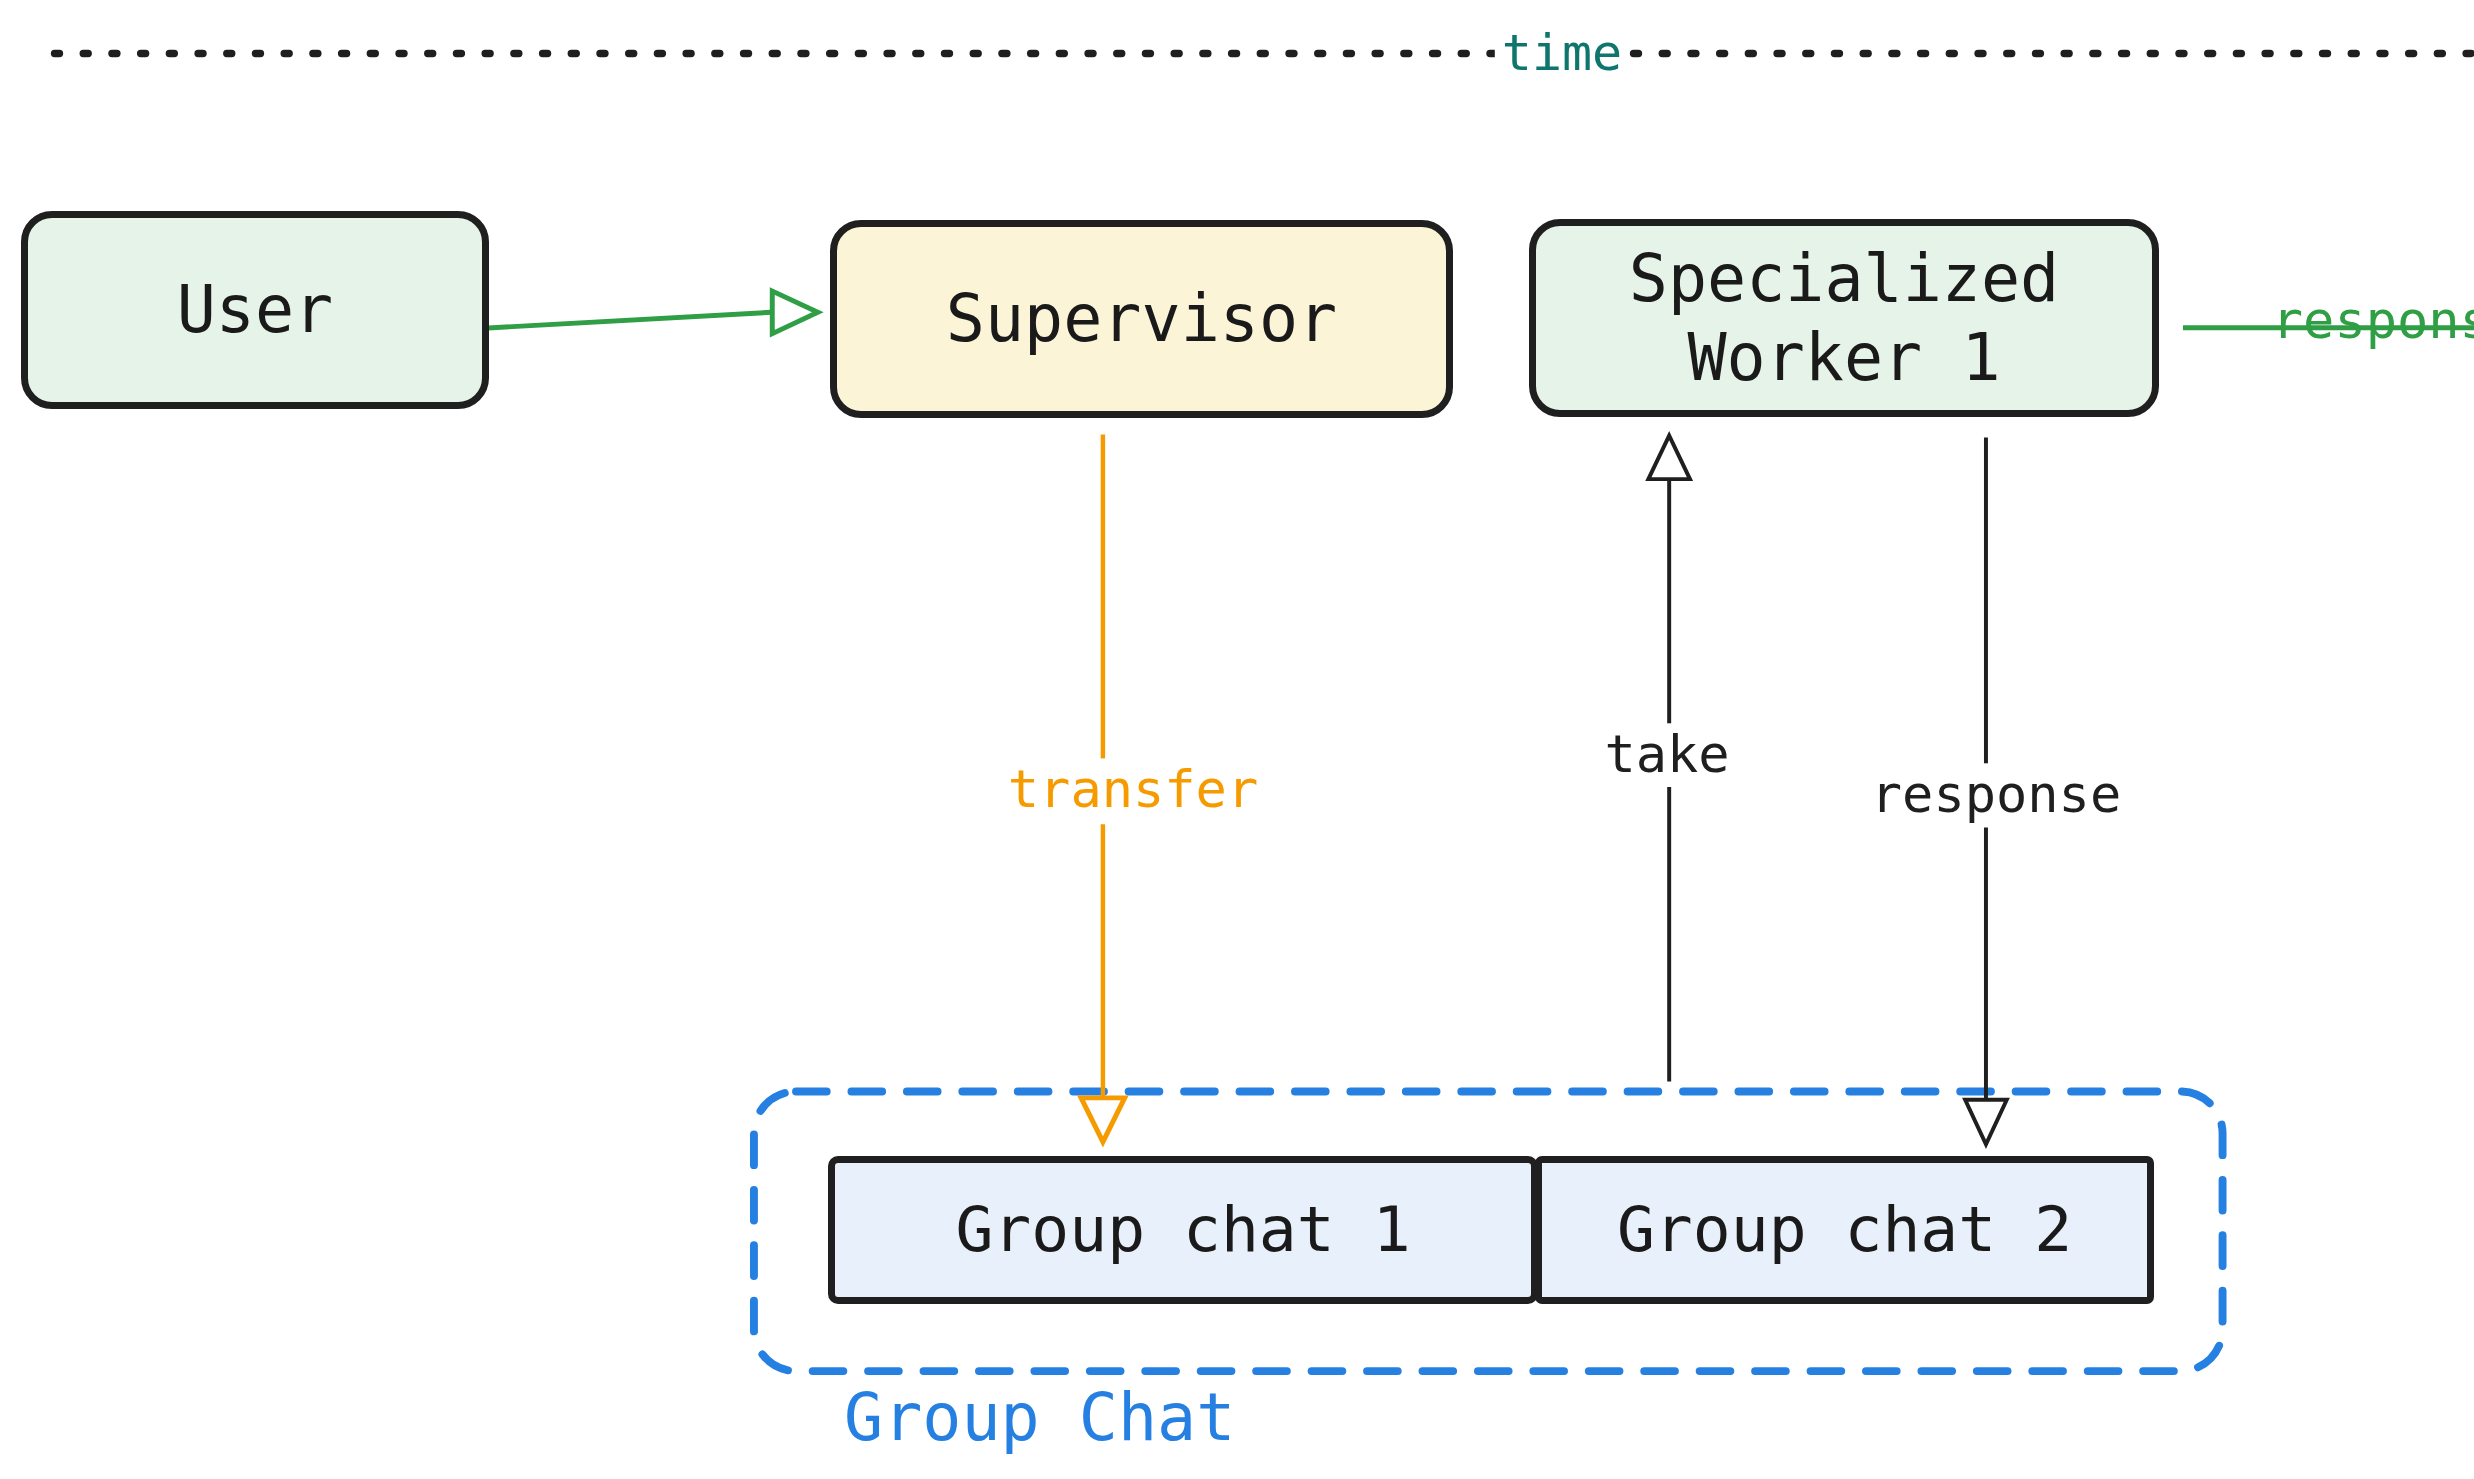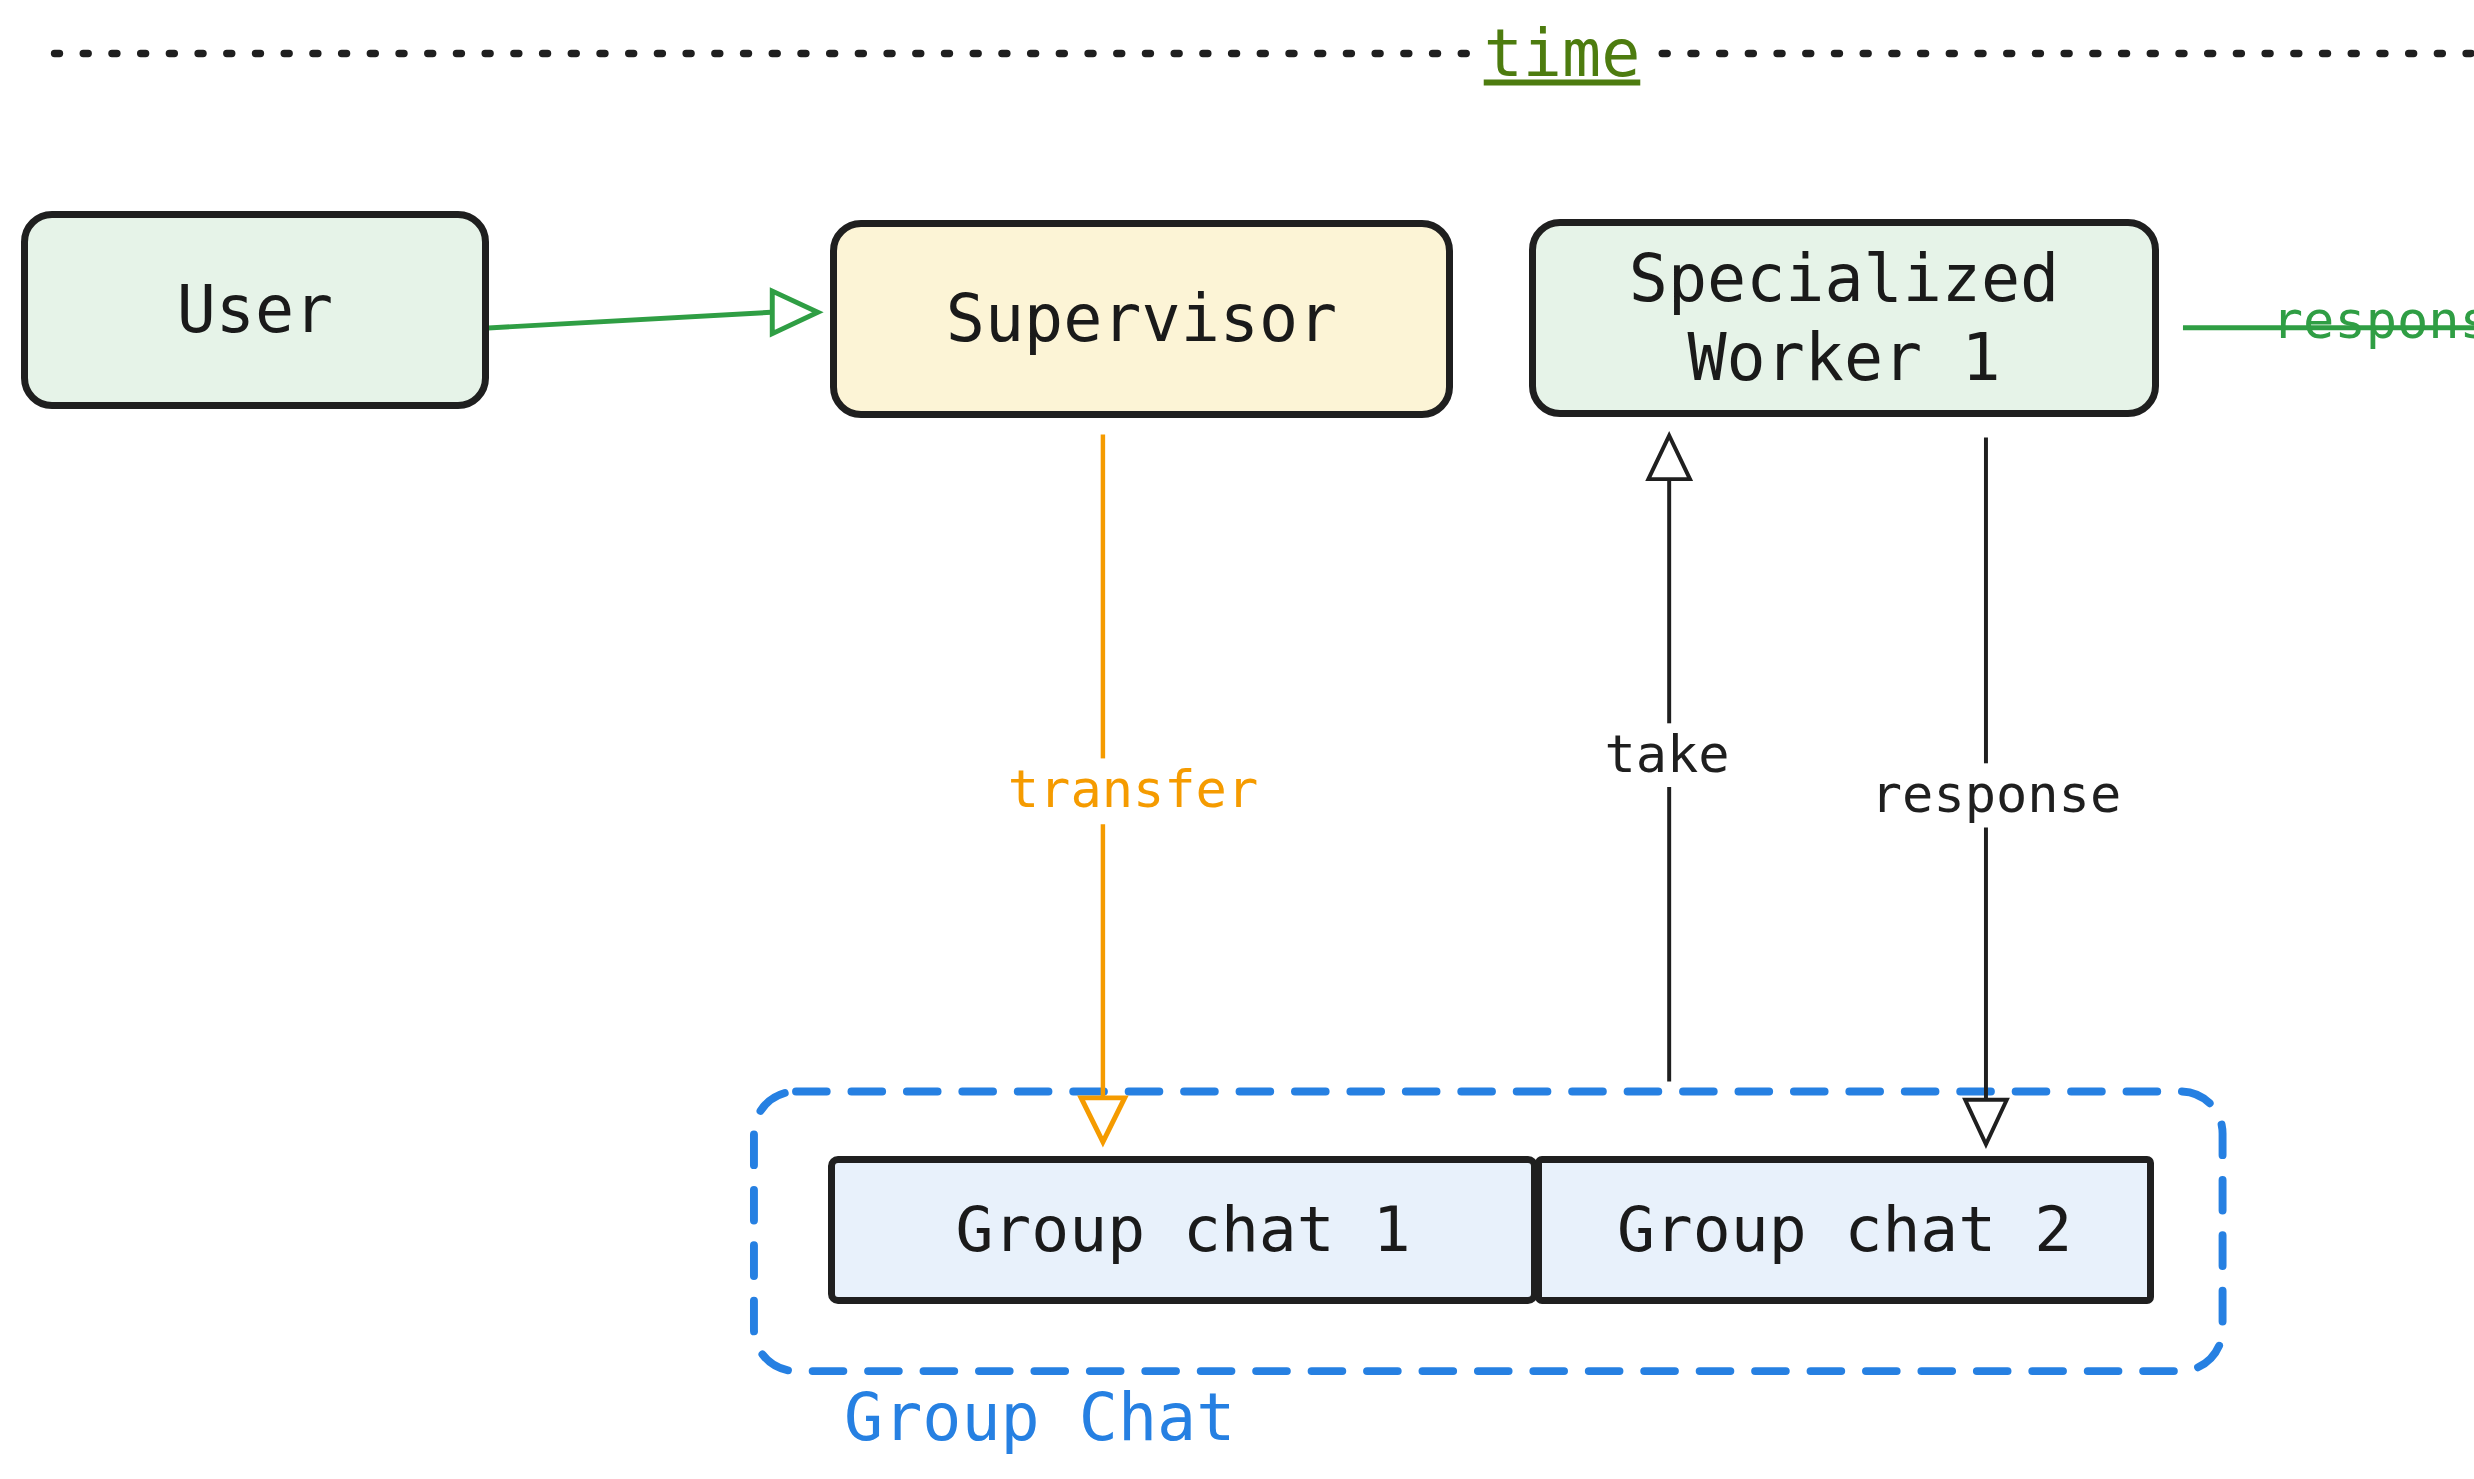--- a/index.html
+++ b/index.html
@@ -46,26 +46,25 @@
     line-height:1.1;
     white-space:nowrap;
     color:#1f1f1f;
   }
   .edge-label.bg{background:var(--bg);padding:3px 5px;}
   .edge-label.orange{color:var(--orange);}
   .edge-label.green{color:var(--green);}
   .time-label{
     position:absolute;
     transform:translate(-50%,-50%);
-    font-size:65px;
+    font-size:50px;
     background:var(--bg);
     padding:0 7px;
-    color:#4d7c0f;
+    color:#0f766e;
     white-space:nowrap;
-    text-decoration:underline;
   }
   .caption{
     position:absolute;
     font-size:65px;
     color:var(--blue);
     white-space:nowrap;
   }
   .ink-line{stroke:var(--ink);}
   .green-line{stroke:var(--green);}
   .orange-line{stroke:var(--orange);}

